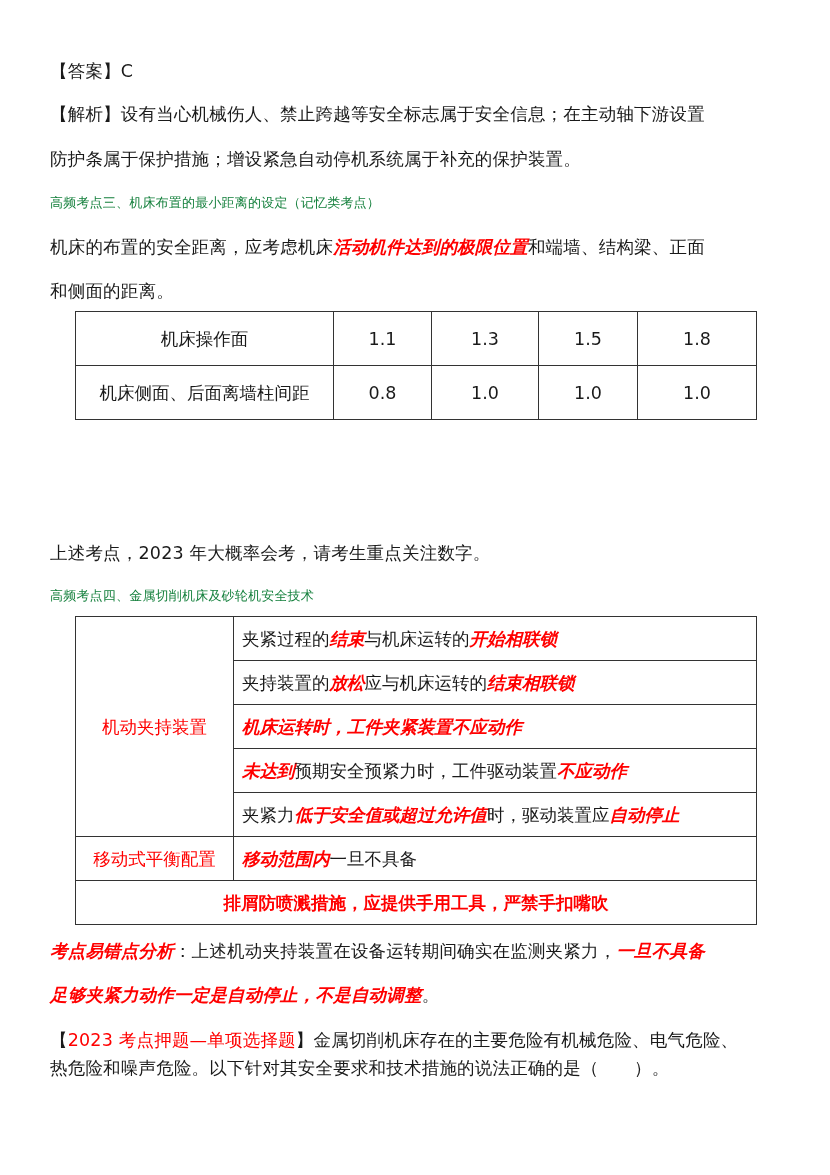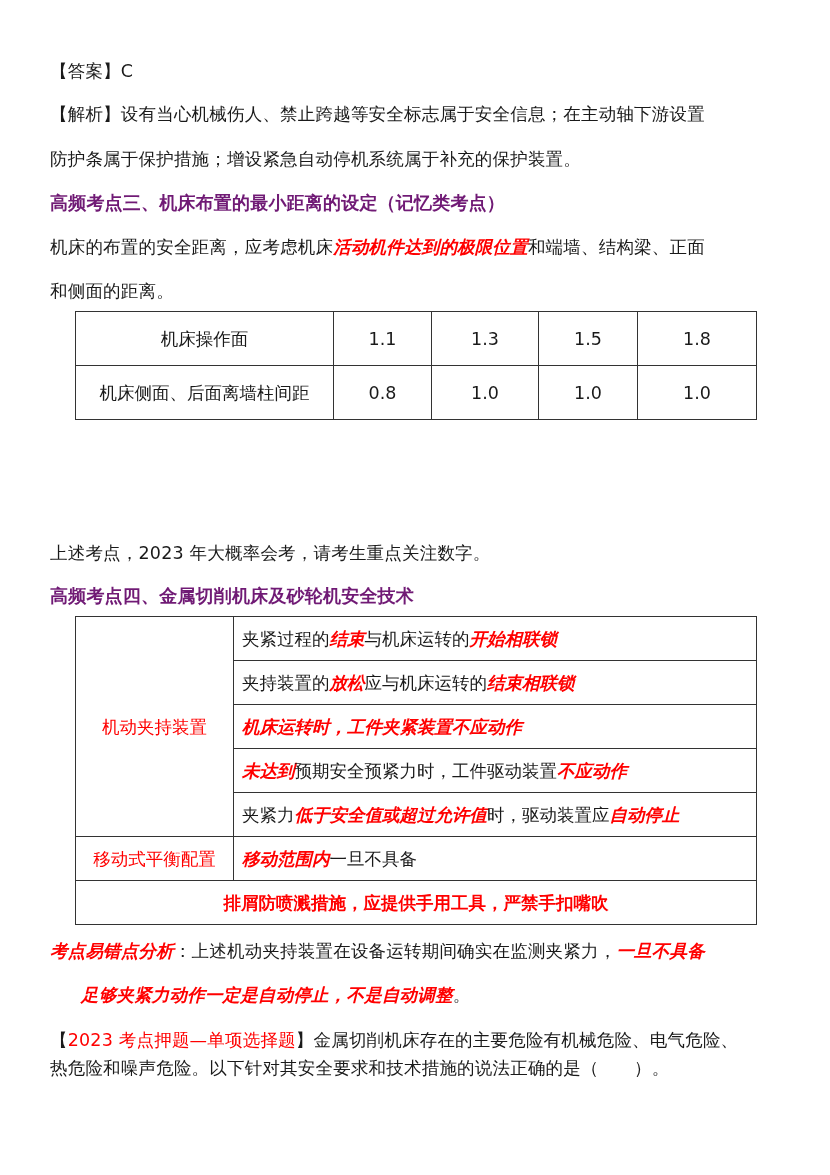--- a/index.html
+++ b/index.html
@@ -8,21 +8,21 @@
       font-family: "DejaVu Sans", "Liberation Sans", sans-serif;
       color: #1a1a1a;
     }
     .line {
       position: absolute; left: 50px; width: 740px;
       font-size: 17.5px; line-height: 26px; white-space: nowrap;
       letter-spacing: 0.2px;
     }
     .red { color: #ff0000; }
     .red-bold { color: #ff0000; font-weight: bold; font-style: italic; }
-    .heading { color: #701a75; font-weight: bold; font-size: 18px; }
+    .heading { color: #15803d; font-weight: normal; font-size: 13px; }
 
     table { border-collapse: collapse; position: absolute; table-layout: fixed; }
     td {
       border: 1px solid #333333; padding: 0;
       font-size: 17.5px; white-space: nowrap;
     }
     #dist-table { left: 75px; top: 311px; width: 681px; }
     #dist-table td { text-align: center; height: 53px; }
     #dist-table .hdr td { color: #ff0000; font-weight: bold; }
 
@@ -111,20 +111,20 @@
   </tr>
   <tr>
     <td class="full" colspan="2">排屑防喷溅措施，应提供手用工具，严禁手扣嘴吹</td>
   </tr>
 </tbody>
   </table>
 
 <div class="line" style="top:938px;">
   <span class="red-bold">考点易错点分析</span><span>：上述机动夹持装置在设备运转期间确实在监测夹紧力，</span><span class="red-bold">一旦不具备</span>
 </div>
-<div class="line" style="top:982px;margin-left:31px;">
+<div class="line" style="top:982px;">
   <span class="red-bold">足够夹紧力动作一定是自动停止，不是自动调整</span><span>。</span>
 </div>
 
 <div class="line" style="top:1027px;">
   <span>【</span><span class="red">2023 考点押题—单项选择题</span><span>】</span><span>金属切削机床存在的主要危险有机械危险、电气危险、</span>
 </div>
 <div class="line" style="top:1048px;margin-top:7px;">热危险和噪声危险。以下针对其安全要求和技术措施的说法正确的是（　　）。</div>
 
 </body></html>

